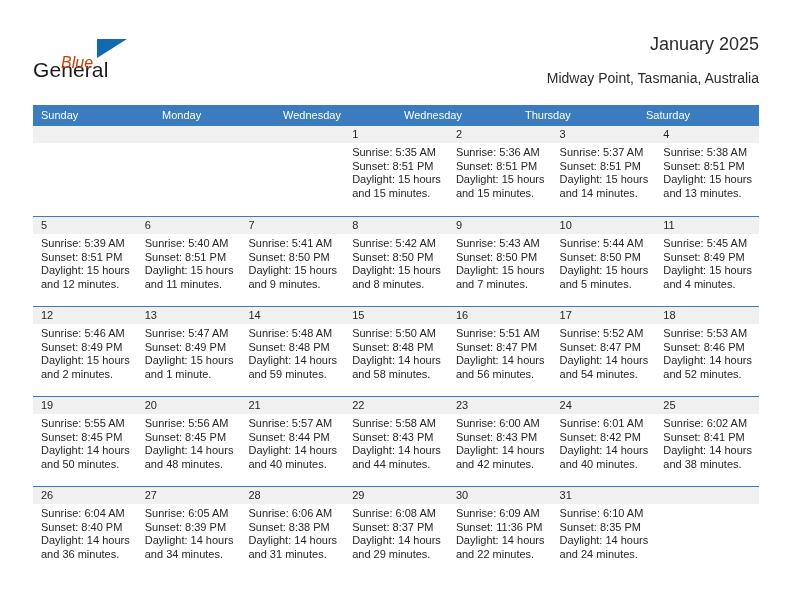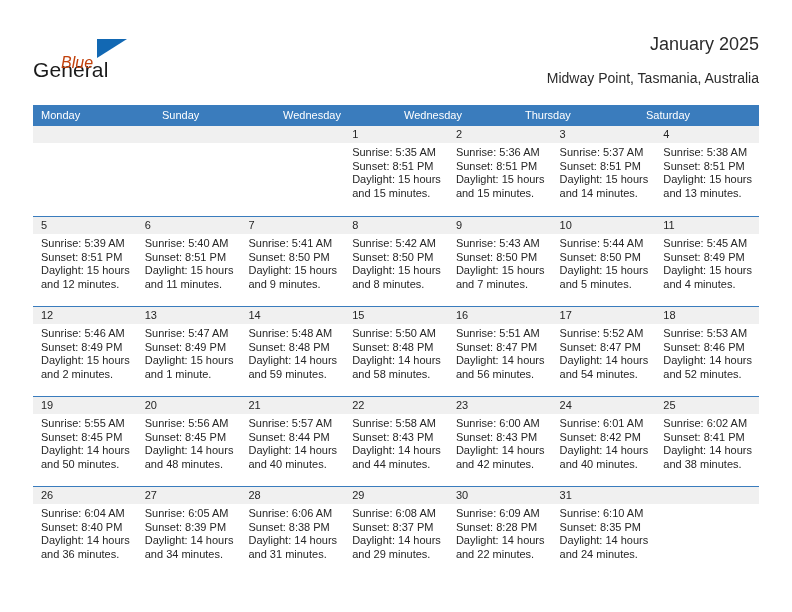--- a/index.html
+++ b/index.html
@@ -163,22 +163,22 @@
     <div class="title-block">
       <div class="cal-title">January 2025</div>
       <div class="cal-subtitle">Midway Point, Tasmania, Australia</div>
     </div>
 
   </div>
 
   <div class="calendar">
 
     <div class="weekhead">
+      <div class="dow">Sunday</div>
       <div class="dow">Monday</div>
-      <div class="dow">Sunday</div>
       <div class="dow">Wednesday</div>
       <div class="dow">Wednesday</div>
       <div class="dow">Thursday</div>
       <div class="dow">Saturday</div>
     </div>
 
     <div id="weeks-container">
         <div class="week">
           <div class="daycell empty">
             <div class="numstrip"></div>
@@ -455,21 +455,21 @@
               <div>Sunrise: 6:08 AM</div>
               <div>Sunset: 8:37 PM</div>
               <div>Daylight: 14 hours</div>
               <div>and 29 minutes.</div>
             </div>
           </div>
           <div class="daycell">
             <div class="numstrip">30</div>
             <div class="details">
               <div>Sunrise: 6:09 AM</div>
-              <div>Sunset: 8:28 PM</div>
+              <div>Sunset: 11:36 PM</div>
               <div>Daylight: 14 hours</div>
               <div>and 22 minutes.</div>
             </div>
           </div>
           <div class="daycell">
             <div class="numstrip">31</div>
             <div class="details">
               <div>Sunrise: 6:10 AM</div>
               <div>Sunset: 8:35 PM</div>
               <div>Daylight: 14 hours</div>

